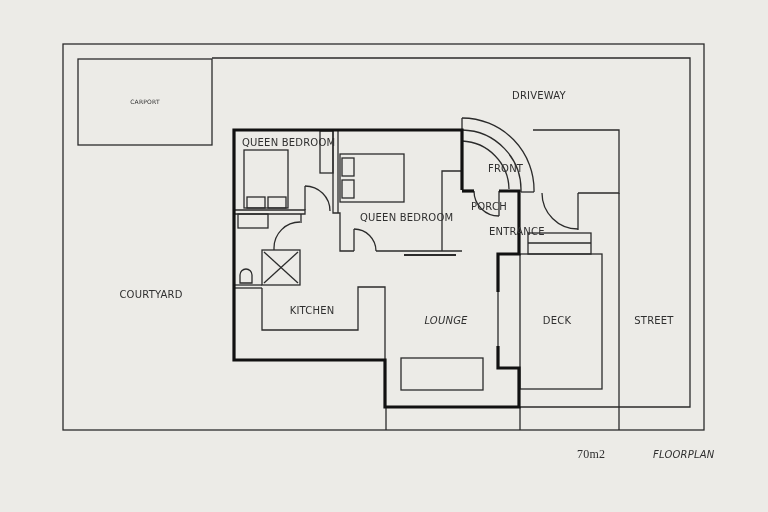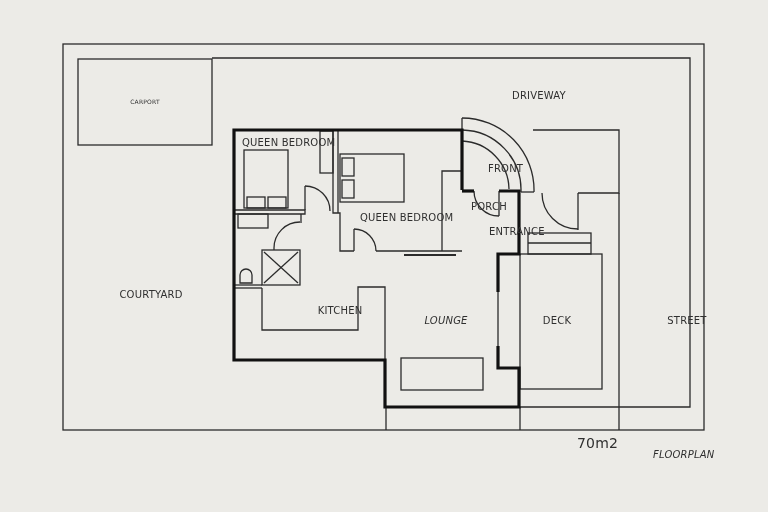--- a/index.html
+++ b/index.html
@@ -93,18 +93,18 @@
 </svg>
 
 <div class="lbl small center" style="left:145px;top:96px;">CARPORT</div>
 <div class="lbl center" style="left:539px;top:90px;">DRIVEWAY</div>
 <div class="lbl" style="left:242px;top:137px;">QUEEN BEDROOM</div>
 <div class="lbl" style="left:360px;top:212px;">QUEEN BEDROOM</div>
 <div class="lbl" style="left:471px;top:163px;padding-left:17px;">FRONT</div>
 <div class="lbl" style="left:471px;top:173px;margin-top:28px;">PORCH</div>
 <div class="lbl" style="left:469px;top:226px;margin-left:20px;">ENTRANCE</div>
 <div class="lbl center" style="left:151px;top:289px;">COURTYARD</div>
-<div class="lbl center" style="left:312px;top:305px;margin-left:28px;">KITCHEN</div>
+<div class="lbl center" style="left:312px;top:305px;">KITCHEN</div>
 <div class="lbl center" style="left:446px;top:315px;font-style:italic;">LOUNGE</div>
 <div class="lbl center" style="left:557px;top:315px;">DECK</div>
-<div class="lbl center" style="left:654px;top:315px;margin-left:33px;">STREET</div>
-<div class="lbl" style="left:577px;top:438px;font-size:14px;">70m2</div>
+<div class="lbl center" style="left:654px;top:315px;">STREET</div>
+<div class="lbl" style="left:577px;top:449px;font-size:12px;font-family:Liberation Serif, serif;">70m2</div>
 <div class="lbl" style="left:653px;top:449px;font-size:10px;font-style:italic;">FLOORPLAN</div>
 
 </body></html>

